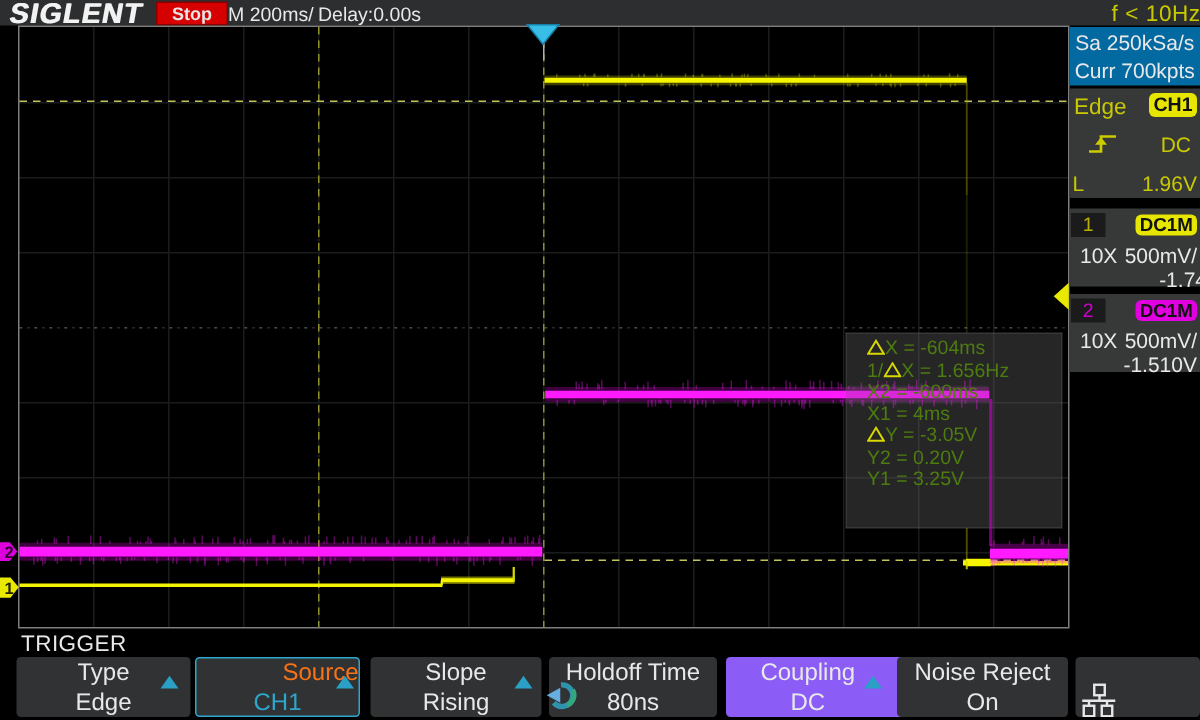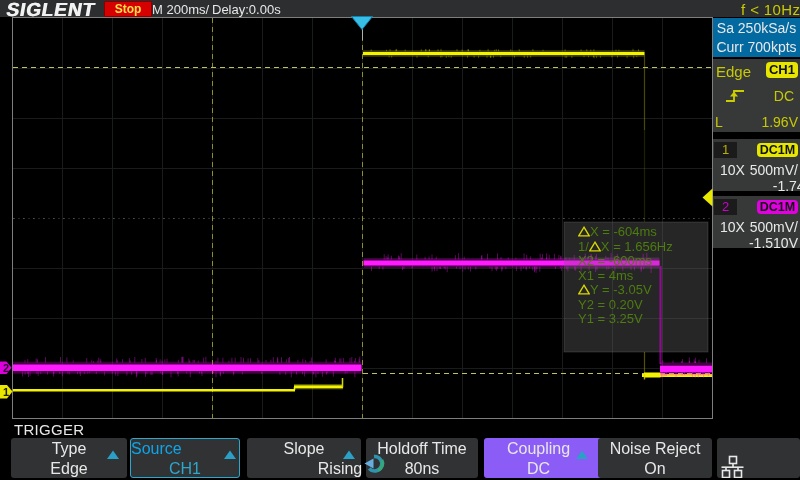--- a/index.html
+++ b/index.html
@@ -11,21 +11,21 @@
 </style>
 </head>
 <body>
 <div id="scr">
 
   <div class="abs" style="left:0;top:0;width:800px;height:17px;background:#2c2e2f;"></div>
   <div class="abs" style="left:8px;top:0px;font-size:19px;font-weight:bold;
        color:#f2f2f2;letter-spacing:0.9px;line-height:20px;transform:skewX(-10deg);
        transform-origin:0 0;text-shadow:0.7px 0 0 #f2f2f2;">SIGLENT</div>
   <div class="abs" style="left:104px;top:1px;width:46px;height:14px;background:#d60000;
-       border:1px solid #8a0000;border-radius:1px;color:#fde047;font-weight:bold;font-size:12px;
+       border:1px solid #8a0000;border-radius:1px;color:#e5e5e5;font-weight:bold;font-size:12px;
        text-align:center;line-height:14px;">Stop</div>
   <div class="abs wt" style="left:152px;top:1.5px;font-size:13px;">M 200ms/</div>
   <div class="abs wt" style="left:212px;top:1.5px;font-size:13px;">Delay:0.00s</div>
   <div class="abs" style="left:741px;top:1px;font-size:15px;letter-spacing:0.4px;color:#c9c900;white-space:nowrap;">f &lt; 10Hz</div>
 
   <svg class="abs" style="left:0;top:0;" width="800" height="480">
 
     <g stroke="#1a1c1c" stroke-width="1">
       <line x1="62.5" y1="18" x2="62.5" y2="418"></line>
       <line x1="112.5" y1="18" x2="112.5" y2="418"></line>
@@ -165,30 +165,30 @@
   <div class="abs" style="left:11px;top:438px;width:116px;height:40px;background:#303234;border-radius:3px;">
     <div class="abs wt" style="left:0;top:2px;width:116px;text-align:center;font-size:16px;">Type</div>
     <div class="abs wt" style="left:0;top:22px;width:116px;text-align:center;font-size:16px;">Edge</div>
     <svg class="abs" style="left:94px;top:11px;" width="16" height="12">
       <polygon points="8,1.5 14,10 2,10" fill="#2aa0c6"></polygon>
     </svg>
   </div>
 
   <div class="abs" style="left:130px;top:438px;width:110px;height:40px;background:#303234;border-radius:3px;
        border:1px solid #2fa6cc;box-sizing:border-box;">
-    <div class="abs" style="left:0;top:1px;width:108px;text-align:left;font-size:16px;color:#0ea5e9;">Source</div>
+    <div class="abs" style="left:0;top:1px;width:108px;text-align:right;font-size:16px;color:#f97316;">Source</div>
     <div class="abs" style="left:0;top:21px;width:108px;text-align:center;font-size:16px;color:#2fa6cc;">CH1</div>
     <svg class="abs" style="left:91px;top:10px;" width="16" height="12">
       <polygon points="8,1.5 14,10 2,10" fill="#2aa0c6"></polygon>
     </svg>
   </div>
 
   <div class="abs" style="left:247px;top:438px;width:114px;height:40px;background:#303234;border-radius:3px;">
     <div class="abs wt" style="left:0;top:2px;width:114px;text-align:center;font-size:16px;">Slope</div>
-    <div class="abs wt" style="left:0;top:22px;width:114px;text-align:center;font-size:16px;padding-left:36px;">Rising</div>
+    <div class="abs wt" style="left:0;top:22px;width:114px;text-align:center;font-size:16px;">Rising</div>
     <svg class="abs" style="left:94px;top:11px;" width="16" height="12">
       <polygon points="8,1.5 14,10 2,10" fill="#2aa0c6"></polygon>
     </svg>
   </div>
 
   <div class="abs" style="left:366px;top:438px;width:112px;height:40px;background:#303234;border-radius:3px;">
     <div class="abs wt" style="left:0;top:2px;width:112px;text-align:center;font-size:16px;">Holdoff Time</div>
     <div class="abs wt" style="left:0;top:22px;width:112px;text-align:center;font-size:16px;">80ns</div>
     <svg class="abs" style="left:-2px;top:16px;" width="24" height="22">
       <path d="M10 2.6 A7.2 7.2 0 1 1 5.2 14.5" fill="none" stroke="#2f93ae" stroke-width="3.6"></path>

